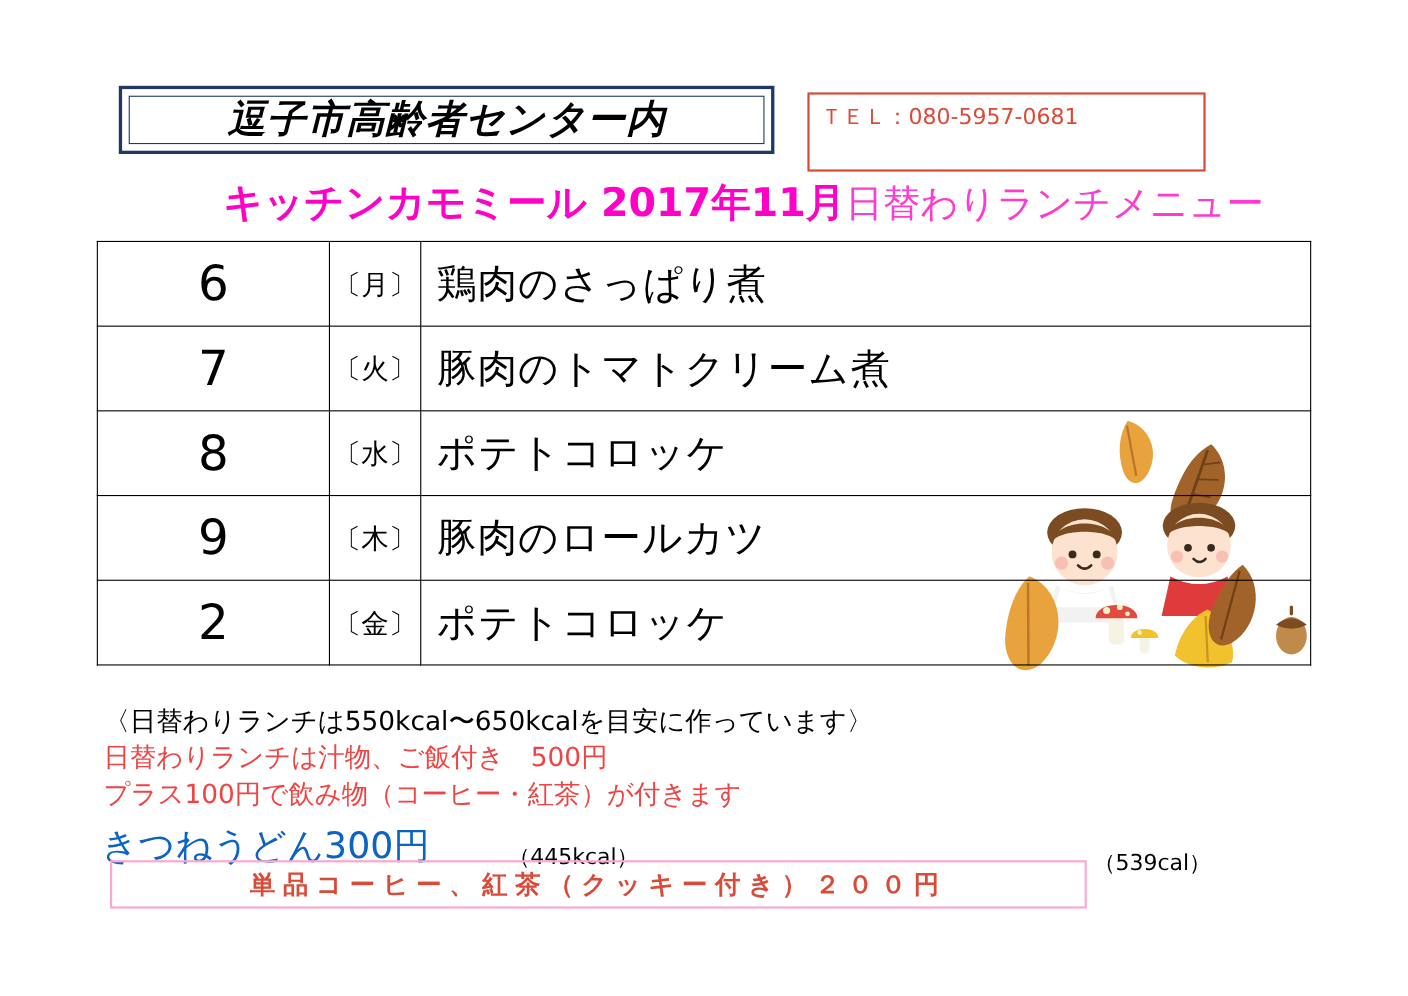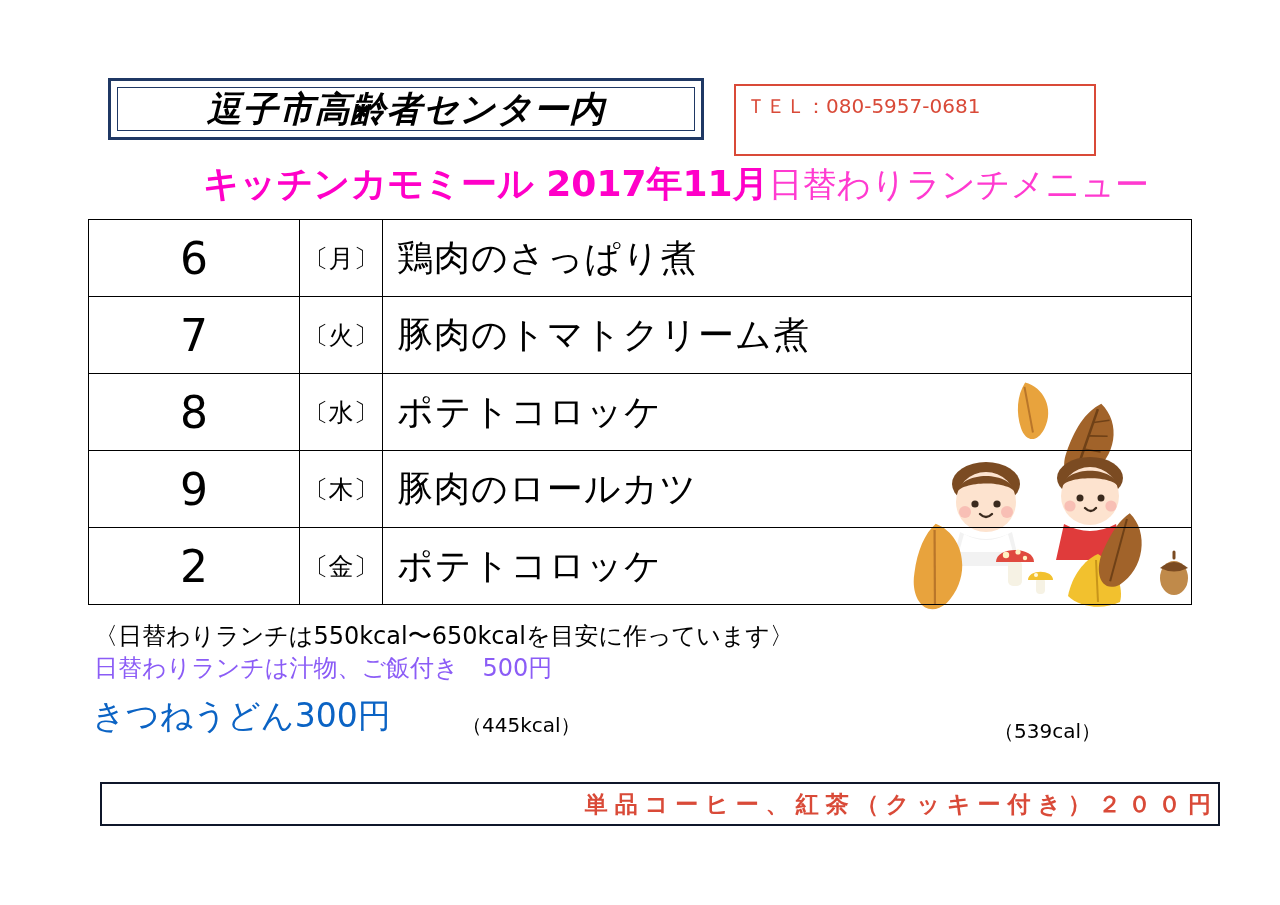--- a/index.html
+++ b/index.html
@@ -143,34 +143,34 @@
     width: 300px;
     height: 235px;
     z-index: 1;
     pointer-events: none;
   }
 
   
   .notes {
     position: absolute;
     left: 88px;
-    top: 620px;
+    top: 640px;
     width: 1110px;
   }
   .note-kcal {
     font-size: 24px;
     color: #000000;
     line-height: 1.35;
     font-family: "DejaVu Sans", "Liberation Sans", sans-serif;
     white-space: nowrap;
     padding-left: 6px;
   }
   .note-green {
     font-size: 24px;
-    color: #8b5cf6;
+    color: #ef4444;
     line-height: 1.38;
     font-family: "DejaVu Sans", "Liberation Sans", sans-serif;
     white-space: nowrap;
     padding-left: 6px;
   }
   .noodle-row {
     position: relative;
     height: 54px;
     margin-top: 8px;
   }
@@ -207,27 +207,27 @@
     font-size: 20px;
     color: #000000;
     font-family: "DejaVu Sans", "Liberation Sans", sans-serif;
   }
 
   
   .coffee-box {
     position: absolute;
     left: 100px;
     top: 782px;
-    width: 1120px;
+    width: 888px;
     height: 44px;
-    border: 2px solid #0f172a;
+    border: 2px solid #f9a8d4;
     box-sizing: border-box;
     display: flex;
     align-items: center;
-    justify-content: flex-end;
+    justify-content: center;
   }
   .coffee-text {
     color: #d94a38;
     font-size: 23px;
     font-weight: bold;
     letter-spacing: 7px;
     white-space: nowrap;
     font-family: "DejaVu Sans", "Liberation Sans", sans-serif;
   }
 </style>
@@ -349,20 +349,21 @@
       <td class="col-day">2</td>
       <td class="col-dow">〔金〕</td>
       <td class="col-dish">ポテトコロッケ</td>
     </tr>
   </tbody>
 </table>
 
 <div class="notes">
   <div class="note-kcal">〈日替わりランチは550kcal〜650kcalを目安に作っています〉</div>
   <div class="note-green">日替わりランチは汁物、ご飯付き　500円</div>
+  <div class="note-green">プラス100円で飲み物（コーヒー・紅茶）が付きます</div>
   <div class="noodle-row">
     <span class="noodle-1">きつねうどん300円</span>
     <span class="kcal-1">（445kcal）</span>
     <span class="kcal-2">（539cal）</span>
   </div>
 </div>
 
 <div class="coffee-box">
   <span class="coffee-text">単品コーヒー、紅茶（クッキー付き）２００円</span>
 </div>

